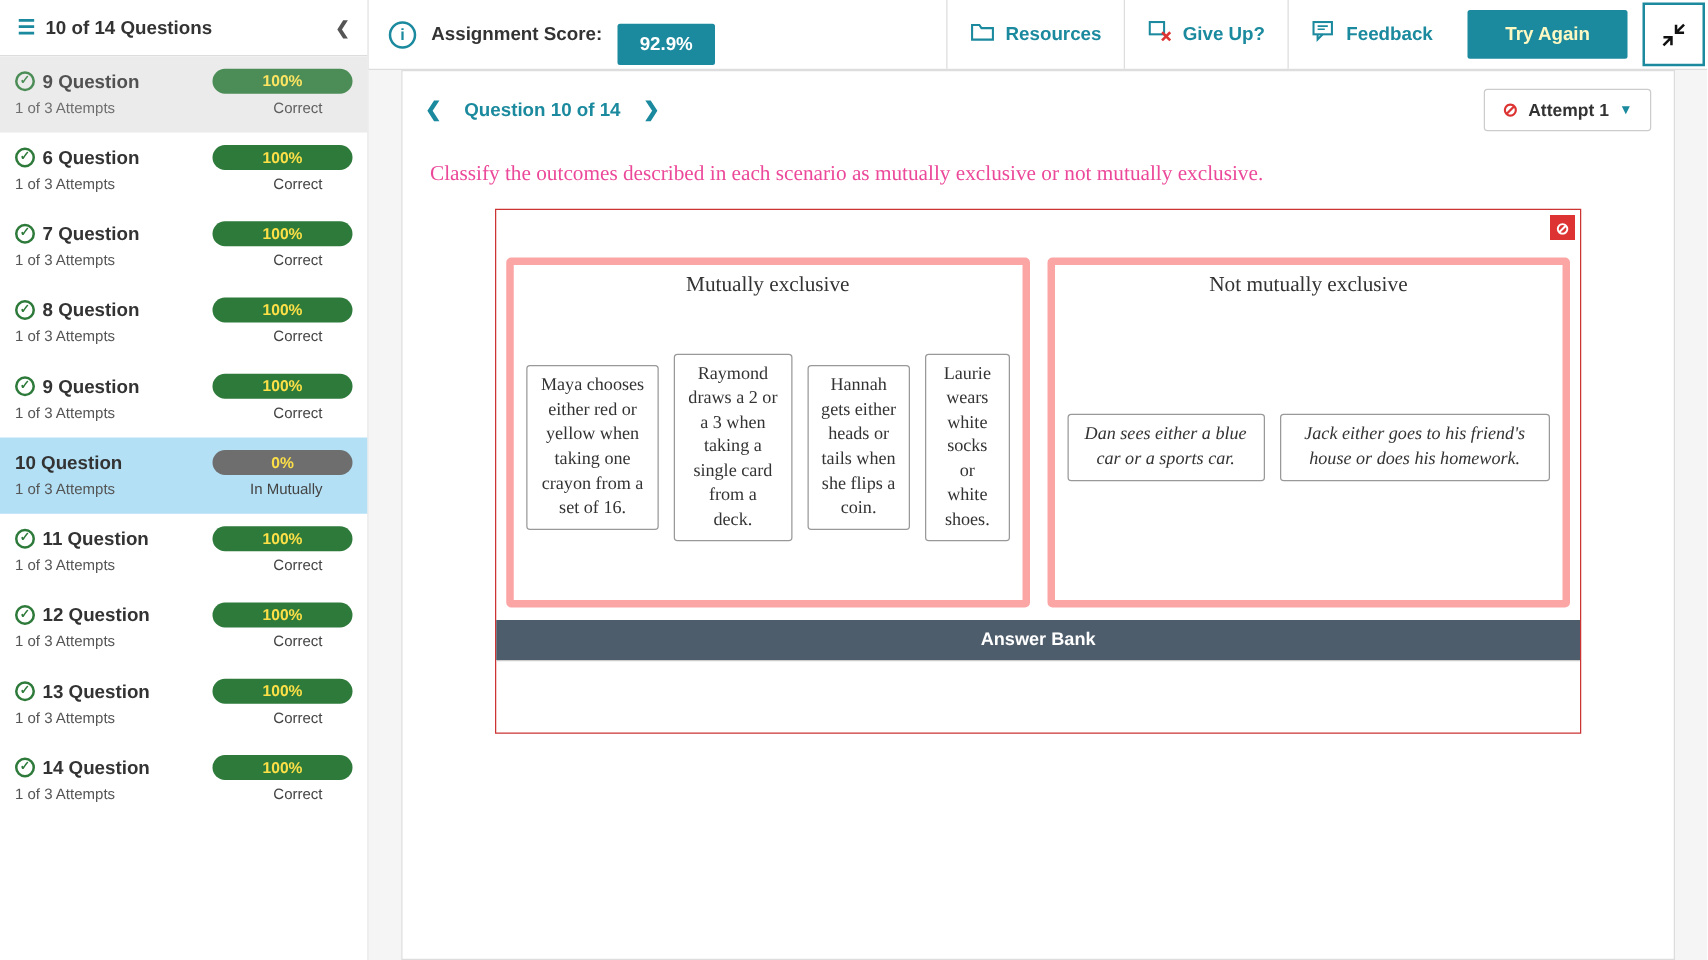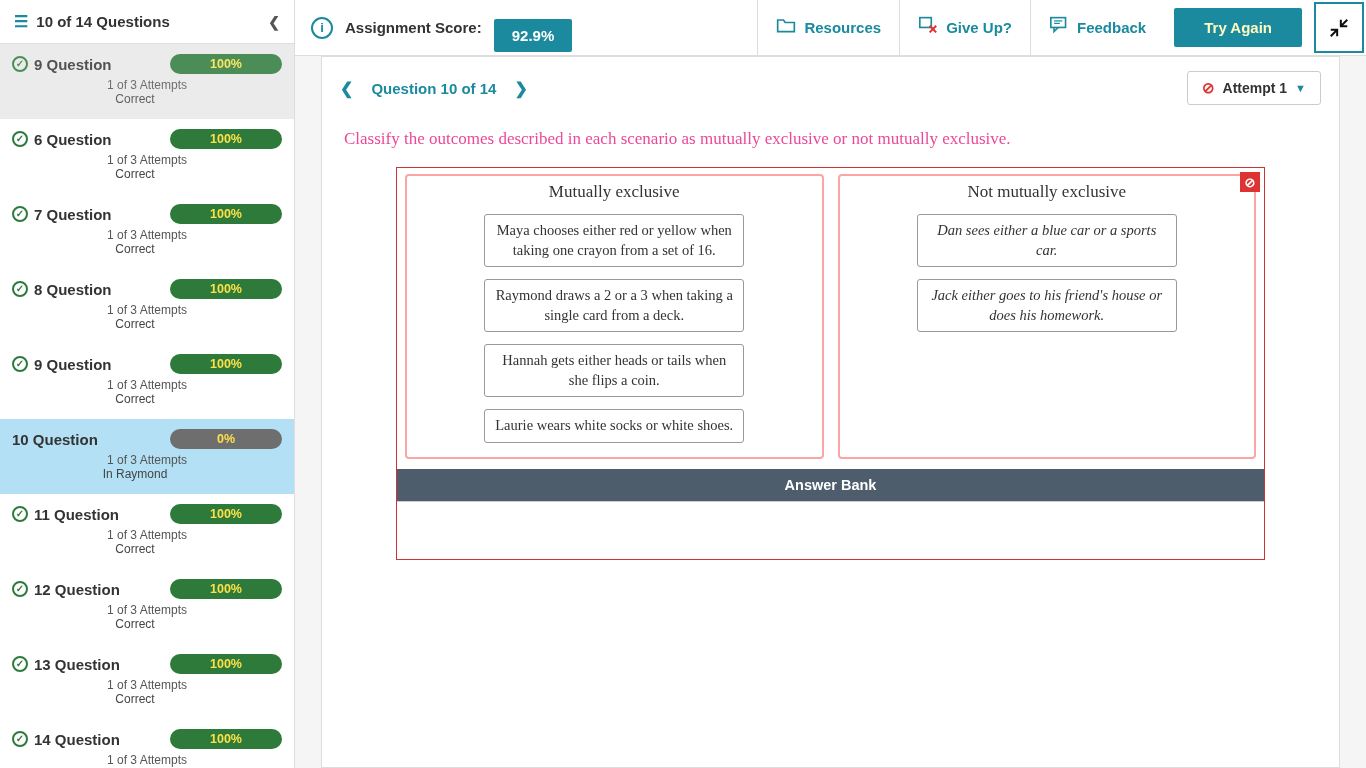--- a/index.html
+++ b/index.html
@@ -19,21 +19,21 @@
 .qlist::-webkit-scrollbar-thumb { background: #bbb; border-radius: 0; }
 .qitem { padding: 10px 12px 12px; display: flex; flex-direction: column; gap: 4px; border-bottom: 1px solid transparent; }
 .qitem.active { background: #b3e0f5; }
 .qitem.dim { background: #e8e8e8; opacity: 0.85; }
 .qitem-row1 { display: flex; align-items: center; justify-content: space-between; }
 .qitem-name { display: flex; align-items: center; gap: 6px; font-weight: 700; color: #333; font-size: 15px; }
 .check-icon { color: #2d7a3a; font-weight: 700; font-size: 14px; display: inline-block; width: 16px; height: 16px; border: 2px solid #2d7a3a; border-radius: 50%; text-align: center; line-height: 12px; font-size: 10px; }
 .pill { min-width: 112px; text-align: center; padding: 3px 10px; border-radius: 11px; font-size: 12.5px; font-weight: 700; color: #fde047; }
 .pill.green { background: #2d7a3a; }
 .pill.gray { background: #6e6e6e; }
-.qitem-row2 { display: flex; align-items: center; justify-content: space-between; font-size: 12px; color: #555; flex-direction: column; }
+.qitem-row2 { display: flex; align-items: center; justify-content: space-between; font-size: 12px; color: #555; }
 .qitem-row2 .status { color: #444; margin-right: 24px; }
 
 
 .main { flex: 1; display: flex; flex-direction: column; background: #fff; }
 
 
 .toolbar { display: flex; align-items: stretch; border-bottom: 1px solid #ddd; height: 56px; }
 .toolbar-left { display: flex; align-items: center; padding: 0 16px; gap: 12px; flex: 1; }
 .info-icon { width: 22px; height: 22px; border: 2px solid #1b8a9e; border-radius: 50%; color: #1b8a9e; display: flex; align-items: center; justify-content: center; font-weight: 700; font-size: 13px; }
 .score-label { font-weight: 700; font-size: 15px; }
@@ -53,23 +53,23 @@
 .qnav-left { display: flex; align-items: center; gap: 18px; color: #1b8a9e; font-weight: 700; font-size: 15px; }
 .qnav-left .arrow { cursor: pointer; color: #1b8a9e; font-size: 16px; }
 .attempt-btn { border: 1px solid #ccc; border-radius: 3px; padding: 7px 14px; display: flex; align-items: center; gap: 8px; font-weight: 700; color: #333; cursor: pointer; font-size: 14px; }
 .attempt-btn .no-icon { color: #d33; font-size: 15px; }
 .attempt-btn .caret { color: #1b8a9e; font-size: 11px; }
 
 .prompt { font-family: Georgia, "Times New Roman", serif; font-size: 17px; padding: 10px 22px 18px; color: #ec4899; }
 
 .dropzone-wrap { border: 1px solid #c33; margin: 0 74px; position: relative; }
 .dropzone-row { display: flex; gap: 14px; padding: 6px 8px 10px; }
-.dropzone { flex: 1; border: 2px solid #fca5a5; border-radius: 4px; display: flex; flex-direction: column; }
+.dropzone { flex: 1; border: 6px solid #fca5a5; border-radius: 4px; display: flex; flex-direction: column; margin-top: 32px; }
 .dropzone-title { font-family: Georgia, serif; font-size: 17px; text-align: center; padding: 6px 0 2px; }
-.dropzone-body { flex: 1; padding: 10px 10px 14px; display: flex; flex-direction: column; align-items: center; gap: 12px; min-height: 240px; }
+.dropzone-body { flex: 1; padding: 10px 10px 14px; display: flex; flex-direction: row; align-items: center; gap: 12px; min-height: 240px; }
 .dropzone-body.spread { justify-content: flex-start; font-style: italic; }
 .draggable { font-family: Georgia, serif; font-size: 14.5px; border: 1px solid #999; border-radius: 3px; background: #fff; padding: 6px 10px; text-align: center; max-width: 260px; cursor: move; line-height: 1.35; }
 
 .zone-badge { position: absolute; top: 4px; right: 4px; width: 20px; height: 20px; background: #d33; color: #fff; display: flex; align-items: center; justify-content: center; font-size: 13px; font-weight: 700; }
 
 .answer-bank-hdr { background: #4e5d6c; color: #fff; font-weight: 700; text-align: center; padding: 8px 0; font-size: 14.5px; }
 .answer-bank-body { height: 58px; border-top: 1px solid #ccc; }
 
 </style>
 </head>
@@ -151,21 +151,21 @@
         </div>
         <div class="qitem active">
           <div class="qitem-row1">
             <span class="qitem-name">
               <span>10 Question</span>
             </span>
             <span class="pill gray">0%</span>
           </div>
           <div class="qitem-row2">
             <span>1 of 3 Attempts</span>
-            <span class="status">In Raymond</span>
+            <span class="status">In Mutually</span>
           </div>
         </div>
         <div class="qitem">
           <div class="qitem-row1">
             <span class="qitem-name">
               <span class="check-icon">✓</span>
               <span>11 Question</span>
             </span>
             <span class="pill green">100%</span>
           </div>

